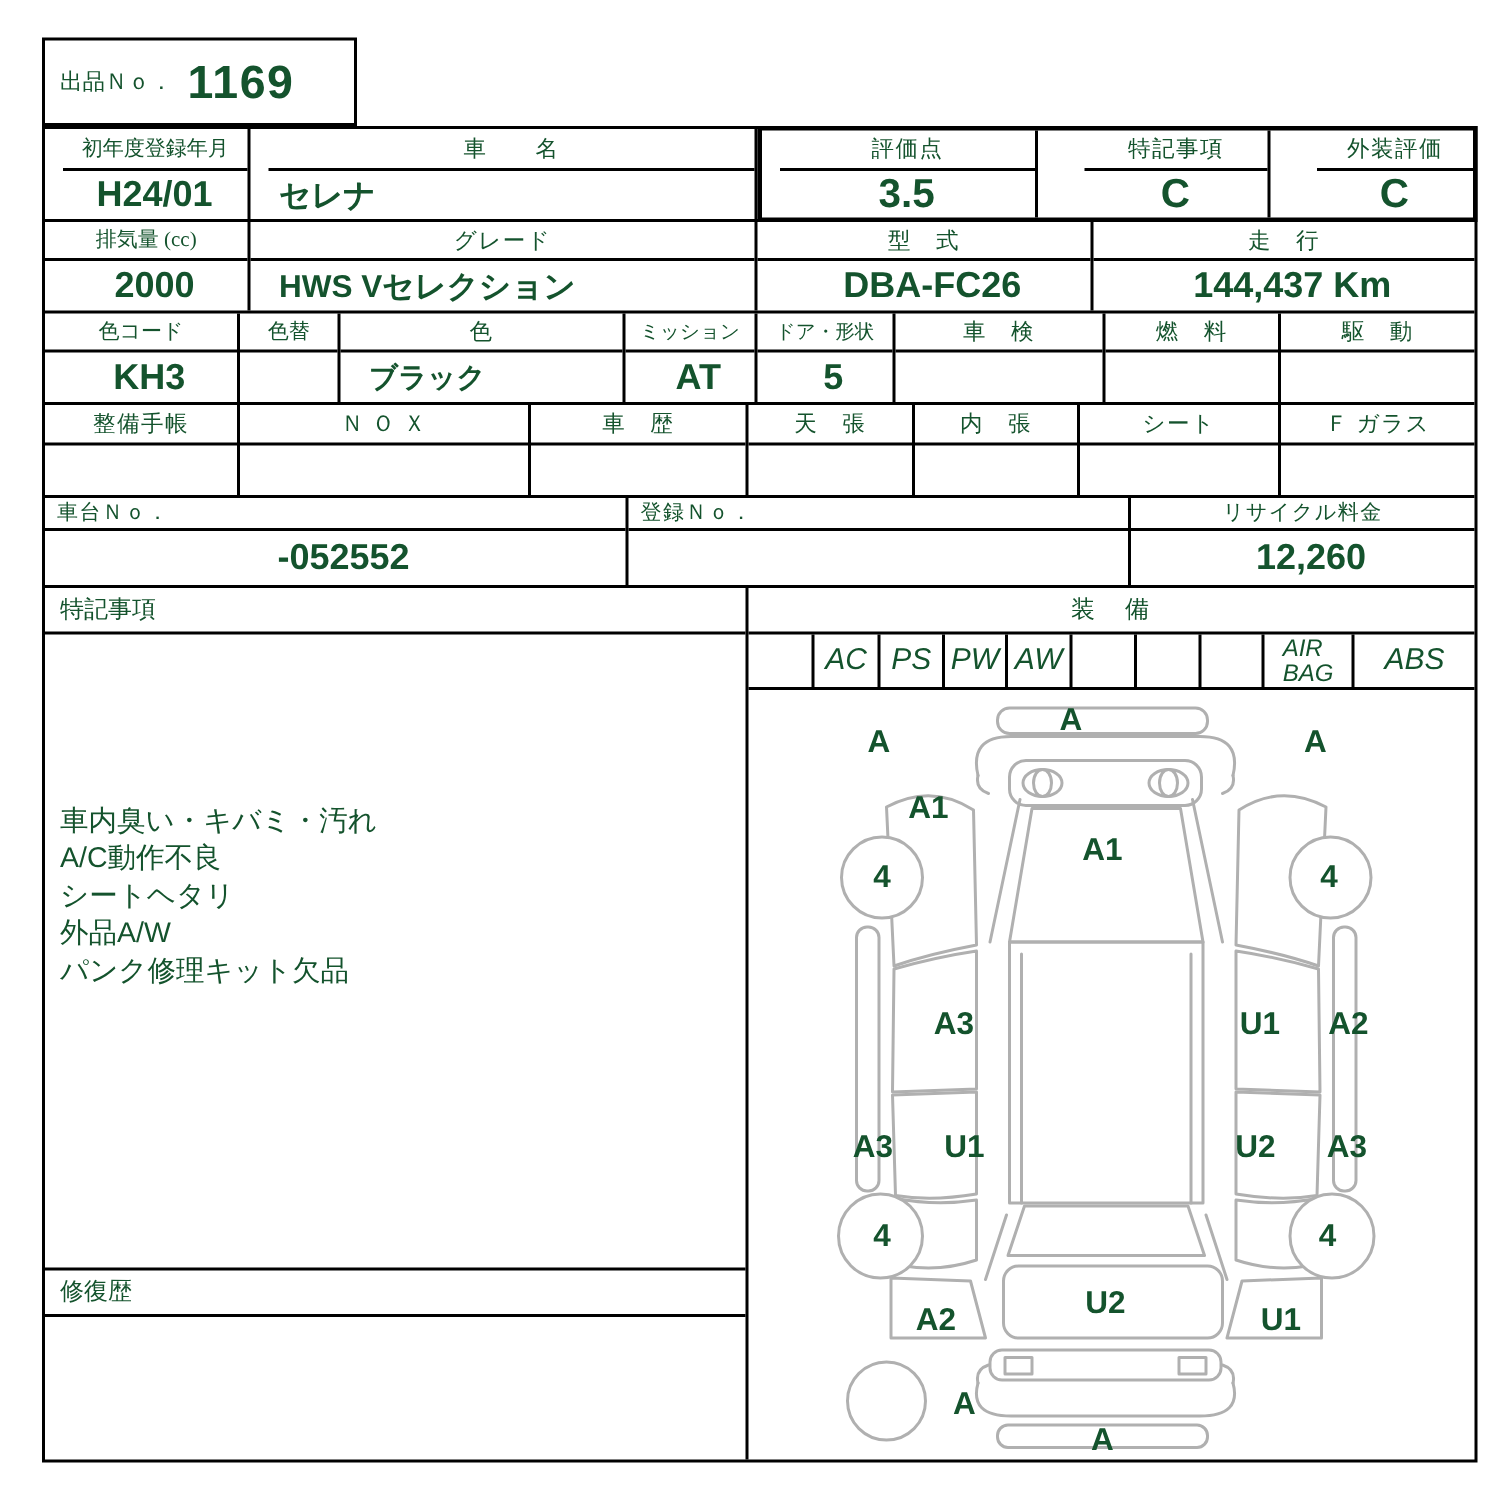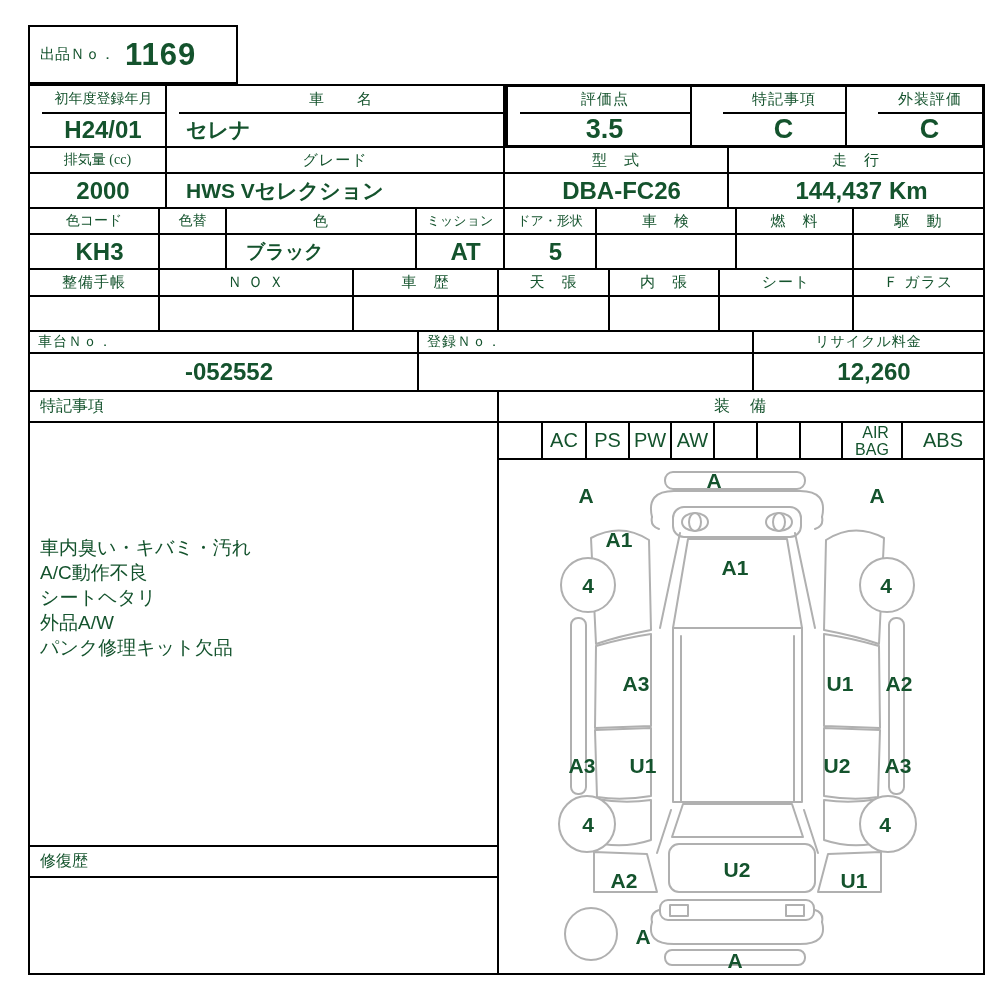--- a/index.html
+++ b/index.html
@@ -47,21 +47,21 @@
   .panel-right{flex:1;display:flex;flex-direction:column;}
   .sec-hdr{height:31px;border-bottom:2px solid #000;display:flex;align-items:center;
            font-family:"Liberation Serif",serif;font-size:16px;padding-left:10px;}
   .sec-hdr.center{justify-content:center;padding-left:0;letter-spacing:2px;}
   .notes-area{height:424px;border-bottom:2px solid #000;padding:112px 8px 0 10px;}
   .notes-area div{font-size:19px;line-height:25px;}
   .repair-empty{flex:1;}
 
   .equip-row{height:37px;border-bottom:2px solid #000;display:flex;}
   .eq-cell{border-right:2px solid #000;display:flex;align-items:center;justify-content:center;
-           font-size:20px;white-space:pre-line;text-align:right;line-height:17px;}
+           font-size:20px;white-space:pre-line;text-align:left;line-height:17px;font-style:italic;}
   .eq-cell:last-child{border-right:none;}
   .eq-cell.small{font-size:16px;}
 
   .diagram{flex:1;position:relative;}
   .diagram svg{position:absolute;left:0;top:0;width:100%;height:100%;}
   .dlabel{position:absolute;transform:translate(-50%,-50%);font-weight:bold;
           font-size:21px;line-height:21px;white-space:nowrap;}
 </style>
 </head>
 <body>

